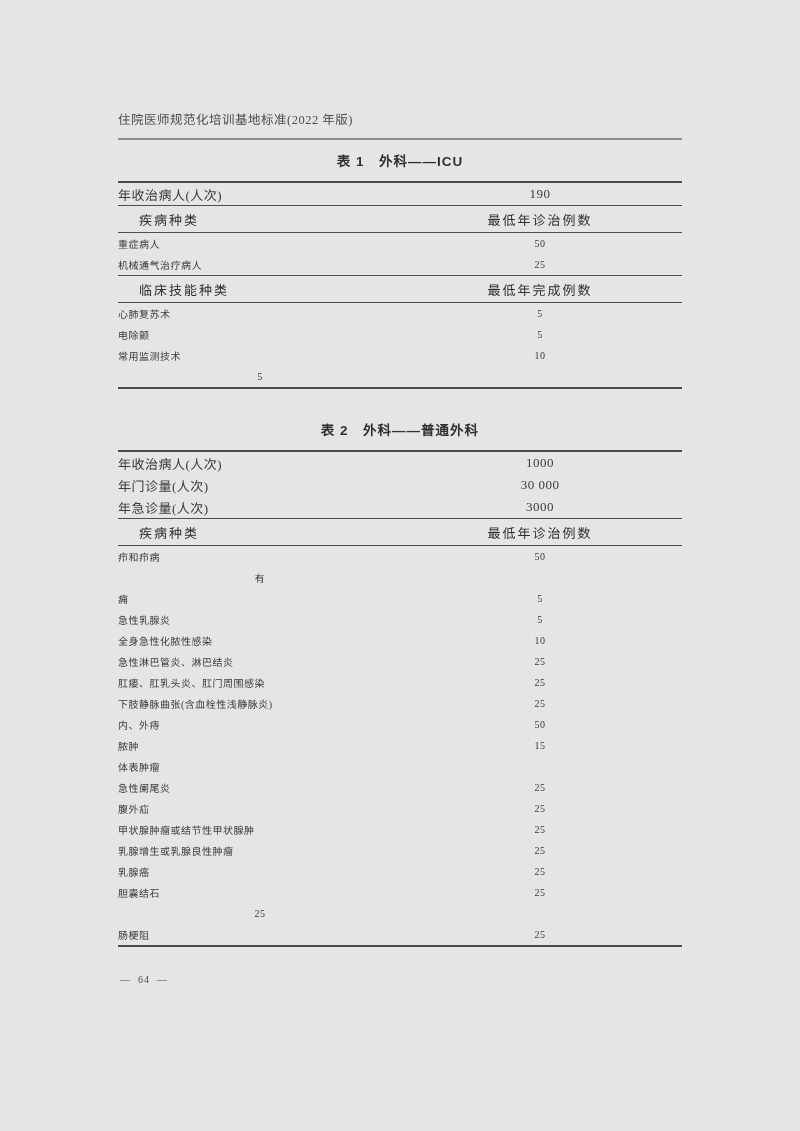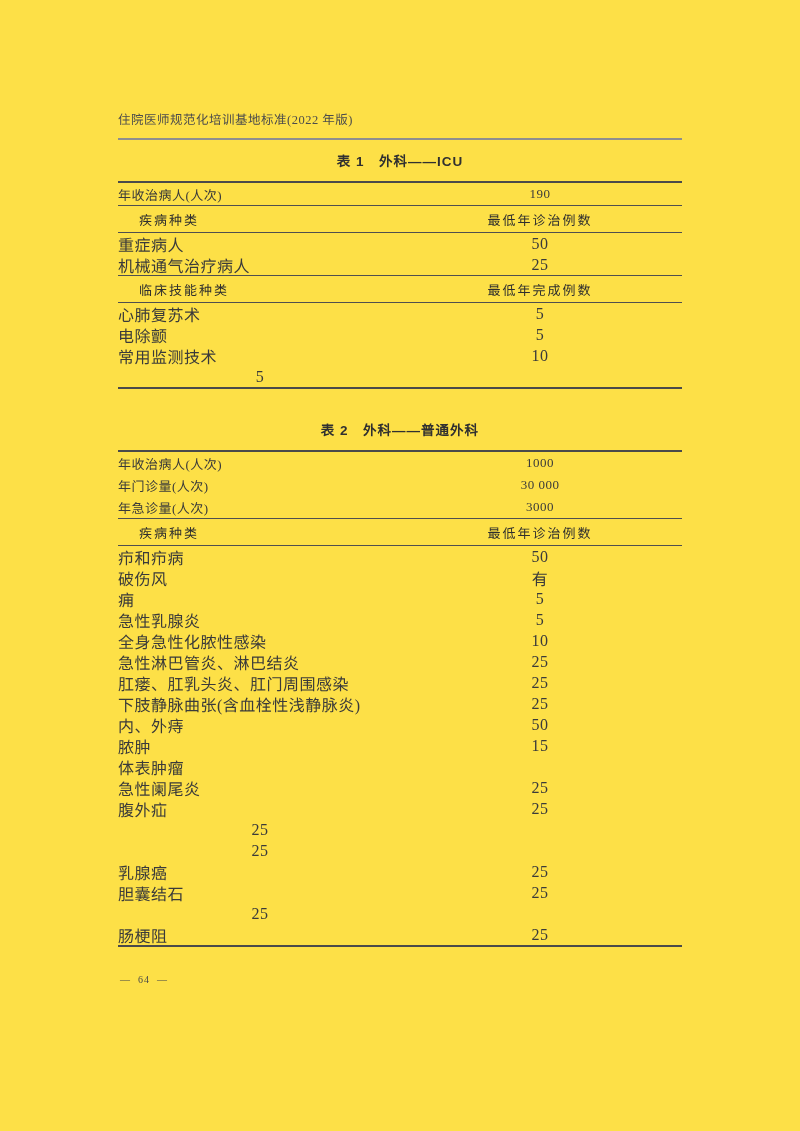--- a/index.html
+++ b/index.html
@@ -4,21 +4,21 @@
 <style>
   * { margin: 0; padding: 0; box-sizing: border-box; }
   html, body { background: #ffffff; }
   body {
     width: 800px; height: 1131px;
     font-family: "Liberation Serif", "DejaVu Serif", serif;
     color: #3a3a3a;
     position: relative;
     overflow: hidden;
   }
-  .page { position: absolute; inset: 0; background: #fde047; }
+  .page { position: absolute; inset: 0; background: #e5e5e5; }
   .content { position: absolute; left: 118px; top: 112px; width: 564px; }
 
   
   .running-head-text {
     font-size: 12.5px; line-height: 17px; color: #4c4c4c; letter-spacing: 0.5px;
   }
   .running-head-rule { margin-top: 9px; height: 2px; background: #8e8e8e; }
 
   
   .table-title {
@@ -32,21 +32,21 @@
   
   .data-table {
     border-top: 2px solid #4a4a4a;
     border-bottom: 2px solid #4a4a4a;
   }
   .row { display: flex; align-items: center; gap: 32px; }
   .cell-label { flex: 1; white-space: nowrap; }
   .cell-value { width: 284px; text-align: center; white-space: pre; }
 
   .row-pre   { height: 22px; font-size: 13px; letter-spacing: 0.5px; }
-  .row-data  { height: 21px; font-size: 16px; letter-spacing: 0.5px; }
+  .row-data  { height: 21px; font-size: 10px; letter-spacing: 0.5px; }
   .row-header {
     height: 28px;
     border-top: 1px solid #4f4f4f;
     border-bottom: 1px solid #4f4f4f;
     font-family: "Liberation Sans", "DejaVu Sans", sans-serif;
     font-weight: normal; font-size: 13px; color: #2e2e2e;
     letter-spacing: 2px;
   }
   .row-header .cell-label { padding-left: 21px; }
 
@@ -140,21 +140,20 @@
             <span class="cell-label">疾病种类</span>
             <span class="cell-value">最低年诊治例数</span>
           </div>
 
           <div class="row row-data">
             <span class="cell-label">疖和疖病</span>
             <span class="cell-value">50</span>
           </div>
 
           <div class="row row-data">
-            <span class="cell-label">破伤风</span>
             <span class="cell-value">有</span>
           </div>
 
           <div class="row row-data">
             <span class="cell-label">痈</span>
             <span class="cell-value">5</span>
           </div>
 
           <div class="row row-data">
             <span class="cell-label">急性乳腺炎</span>
@@ -199,24 +198,26 @@
             <span class="cell-label">急性阑尾炎</span>
             <span class="cell-value">25</span>
           </div>
 
           <div class="row row-data">
             <span class="cell-label">腹外疝</span>
             <span class="cell-value">25</span>
           </div>
 
           <div class="row row-data">
-            <span class="cell-value">25</span>
-          </div>
-
-          <div class="row row-data">
+            <span class="cell-label">甲状腺肿瘤或结节性甲状腺肿</span>
+            <span class="cell-value">25</span>
+          </div>
+
+          <div class="row row-data">
+            <span class="cell-label">乳腺增生或乳腺良性肿瘤</span>
             <span class="cell-value">25</span>
           </div>
 
           <div class="row row-data">
             <span class="cell-label">乳腺癌</span>
             <span class="cell-value">25</span>
           </div>
 
           <div class="row row-data">
             <span class="cell-label">胆囊结石</span>

